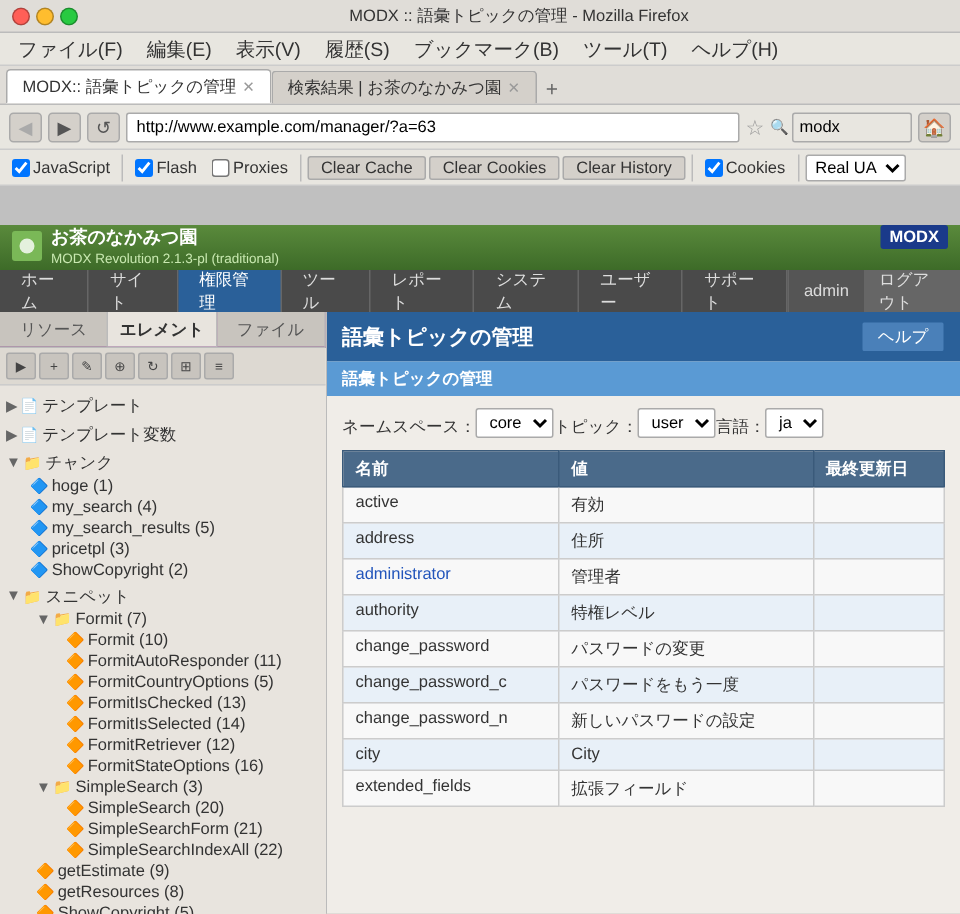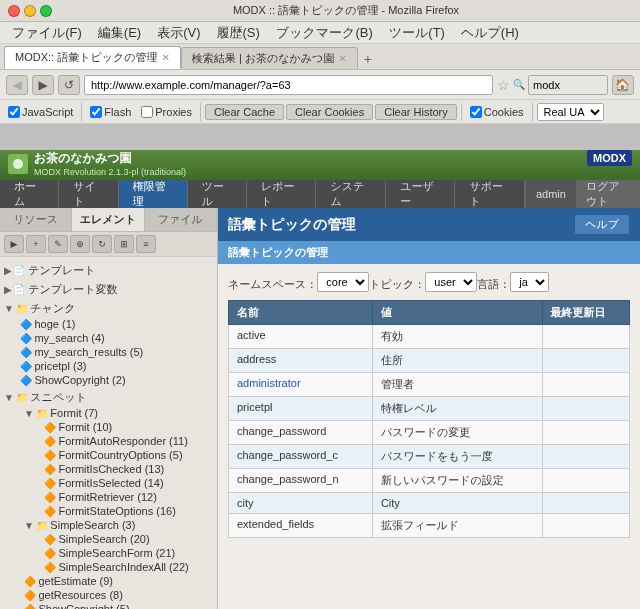--- a/index.html
+++ b/index.html
@@ -401,21 +401,21 @@
               <td>address</td>
               <td>住所</td>
               <td></td>
             </tr>
             <tr>
               <td><a href="#">administrator</a></td>
               <td>管理者</td>
               <td></td>
             </tr>
             <tr>
-              <td>pricetpl</td>
+              <td>authority</td>
               <td>特権レベル</td>
               <td></td>
             </tr>
             <tr>
               <td>change_password</td>
               <td>パスワードの変更</td>
               <td></td>
             </tr>
             <tr>
               <td>change_password_c</td>

